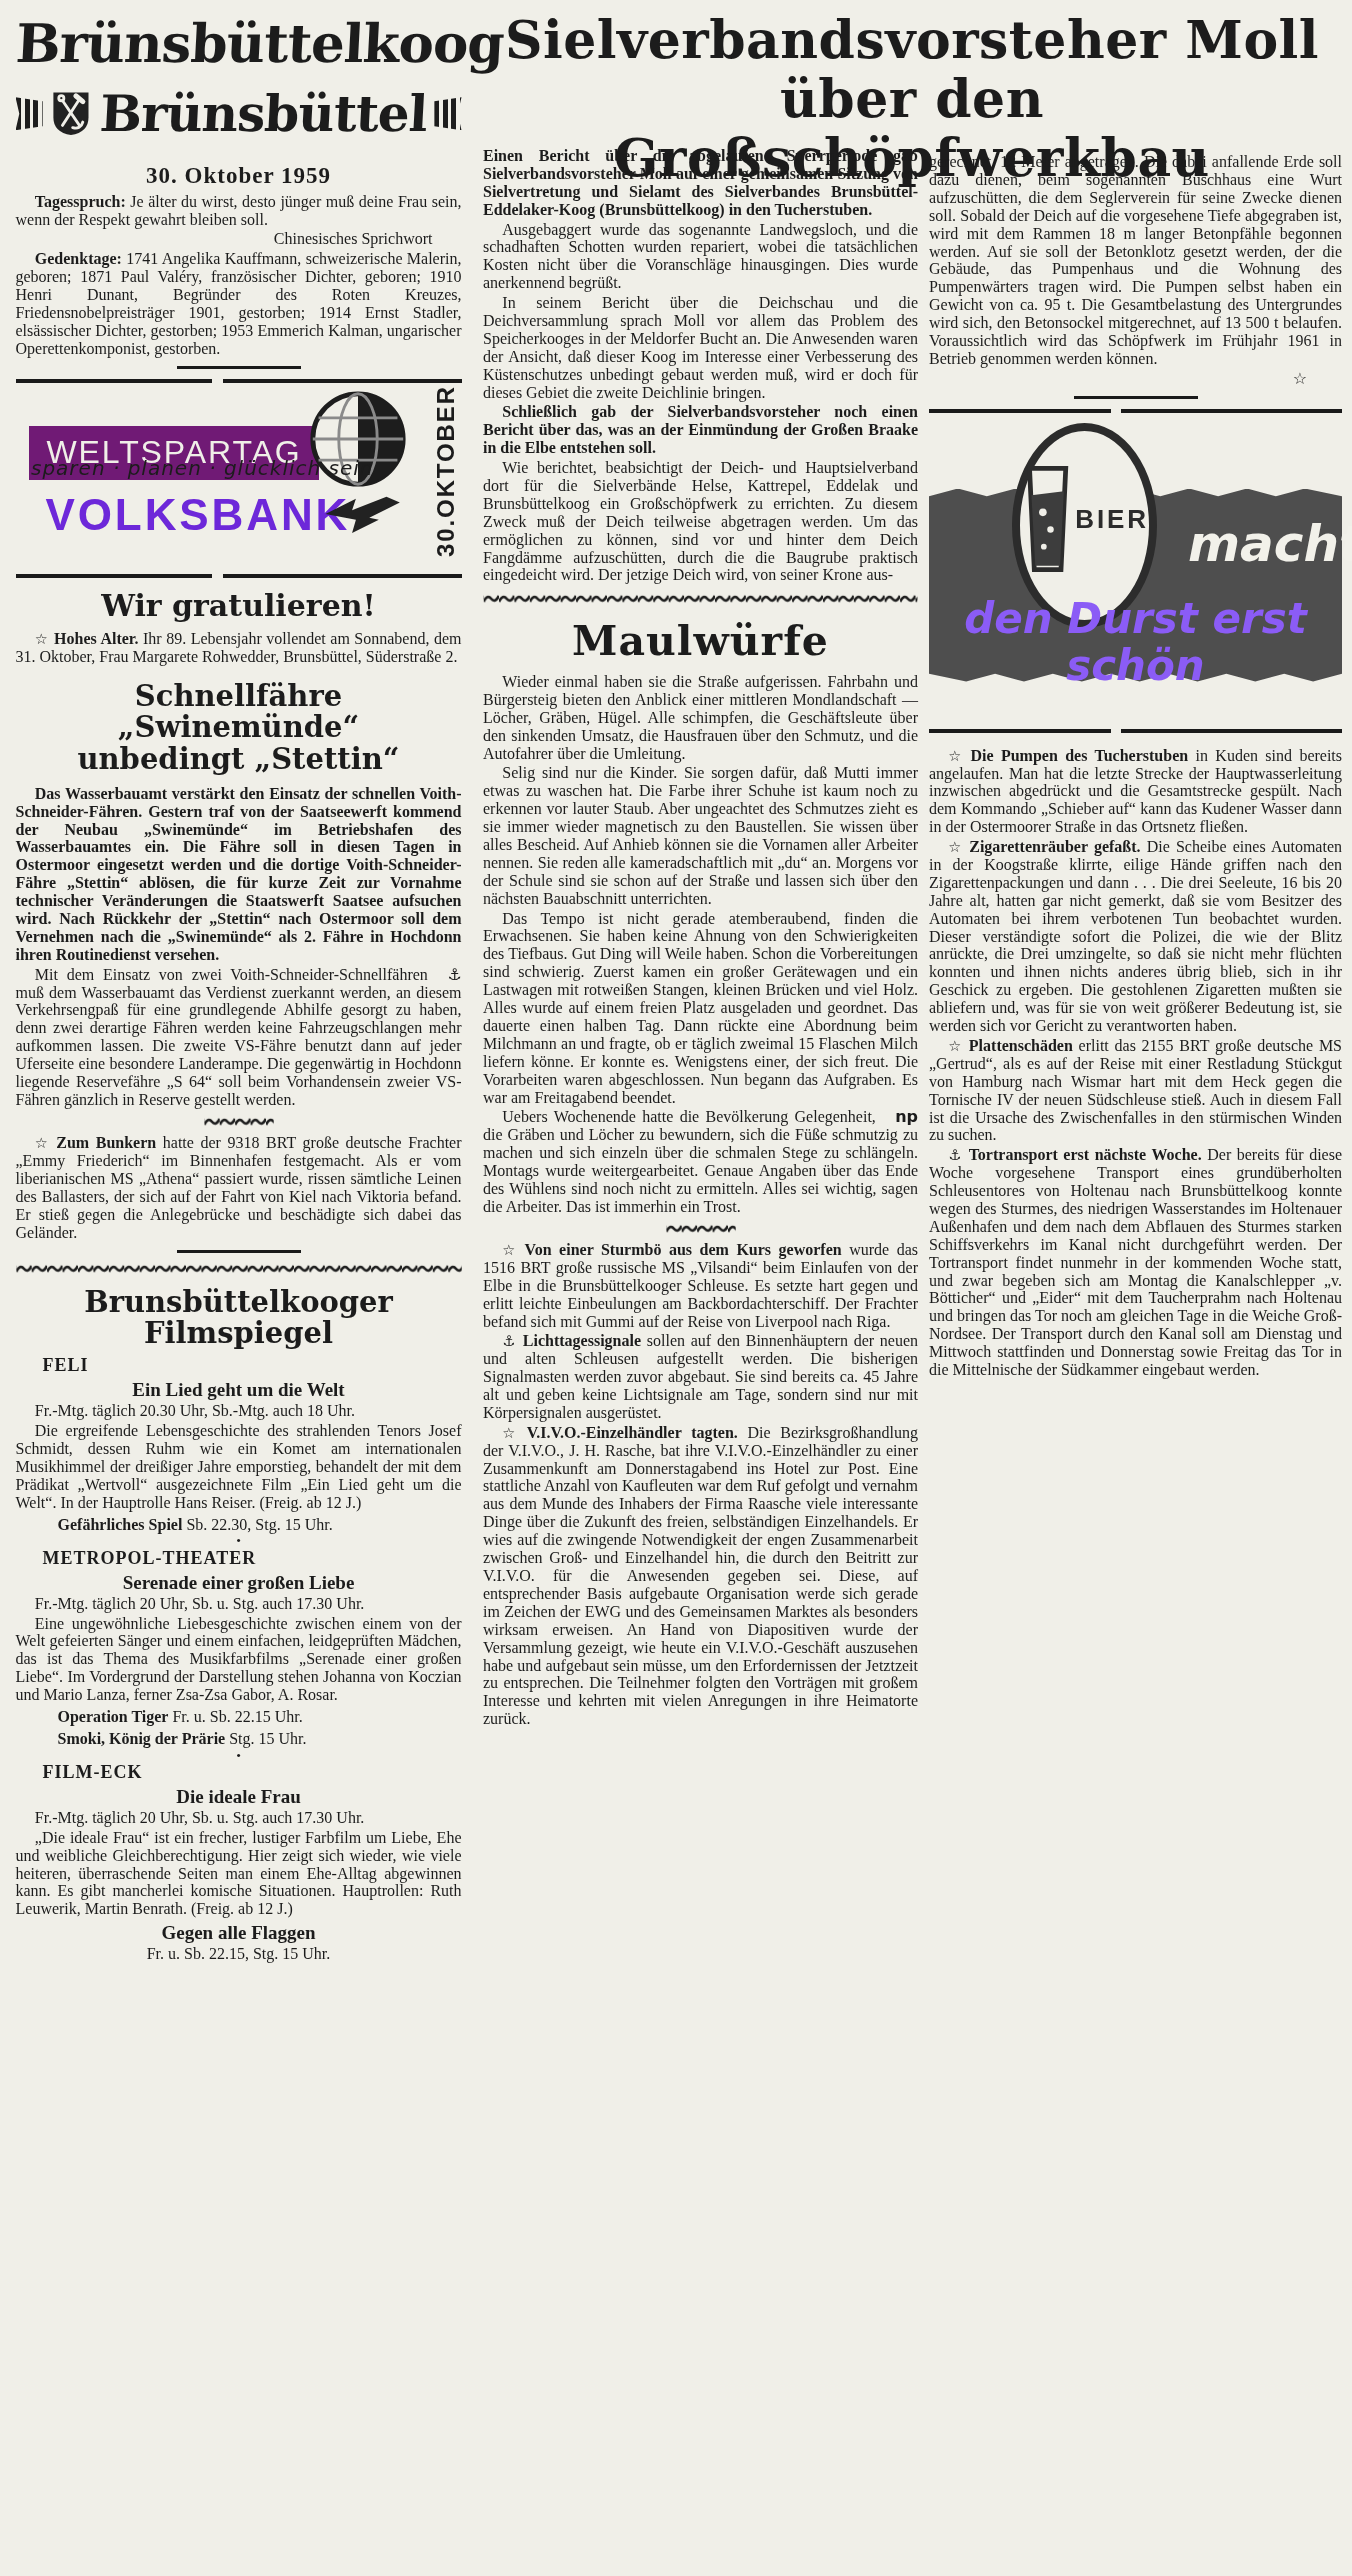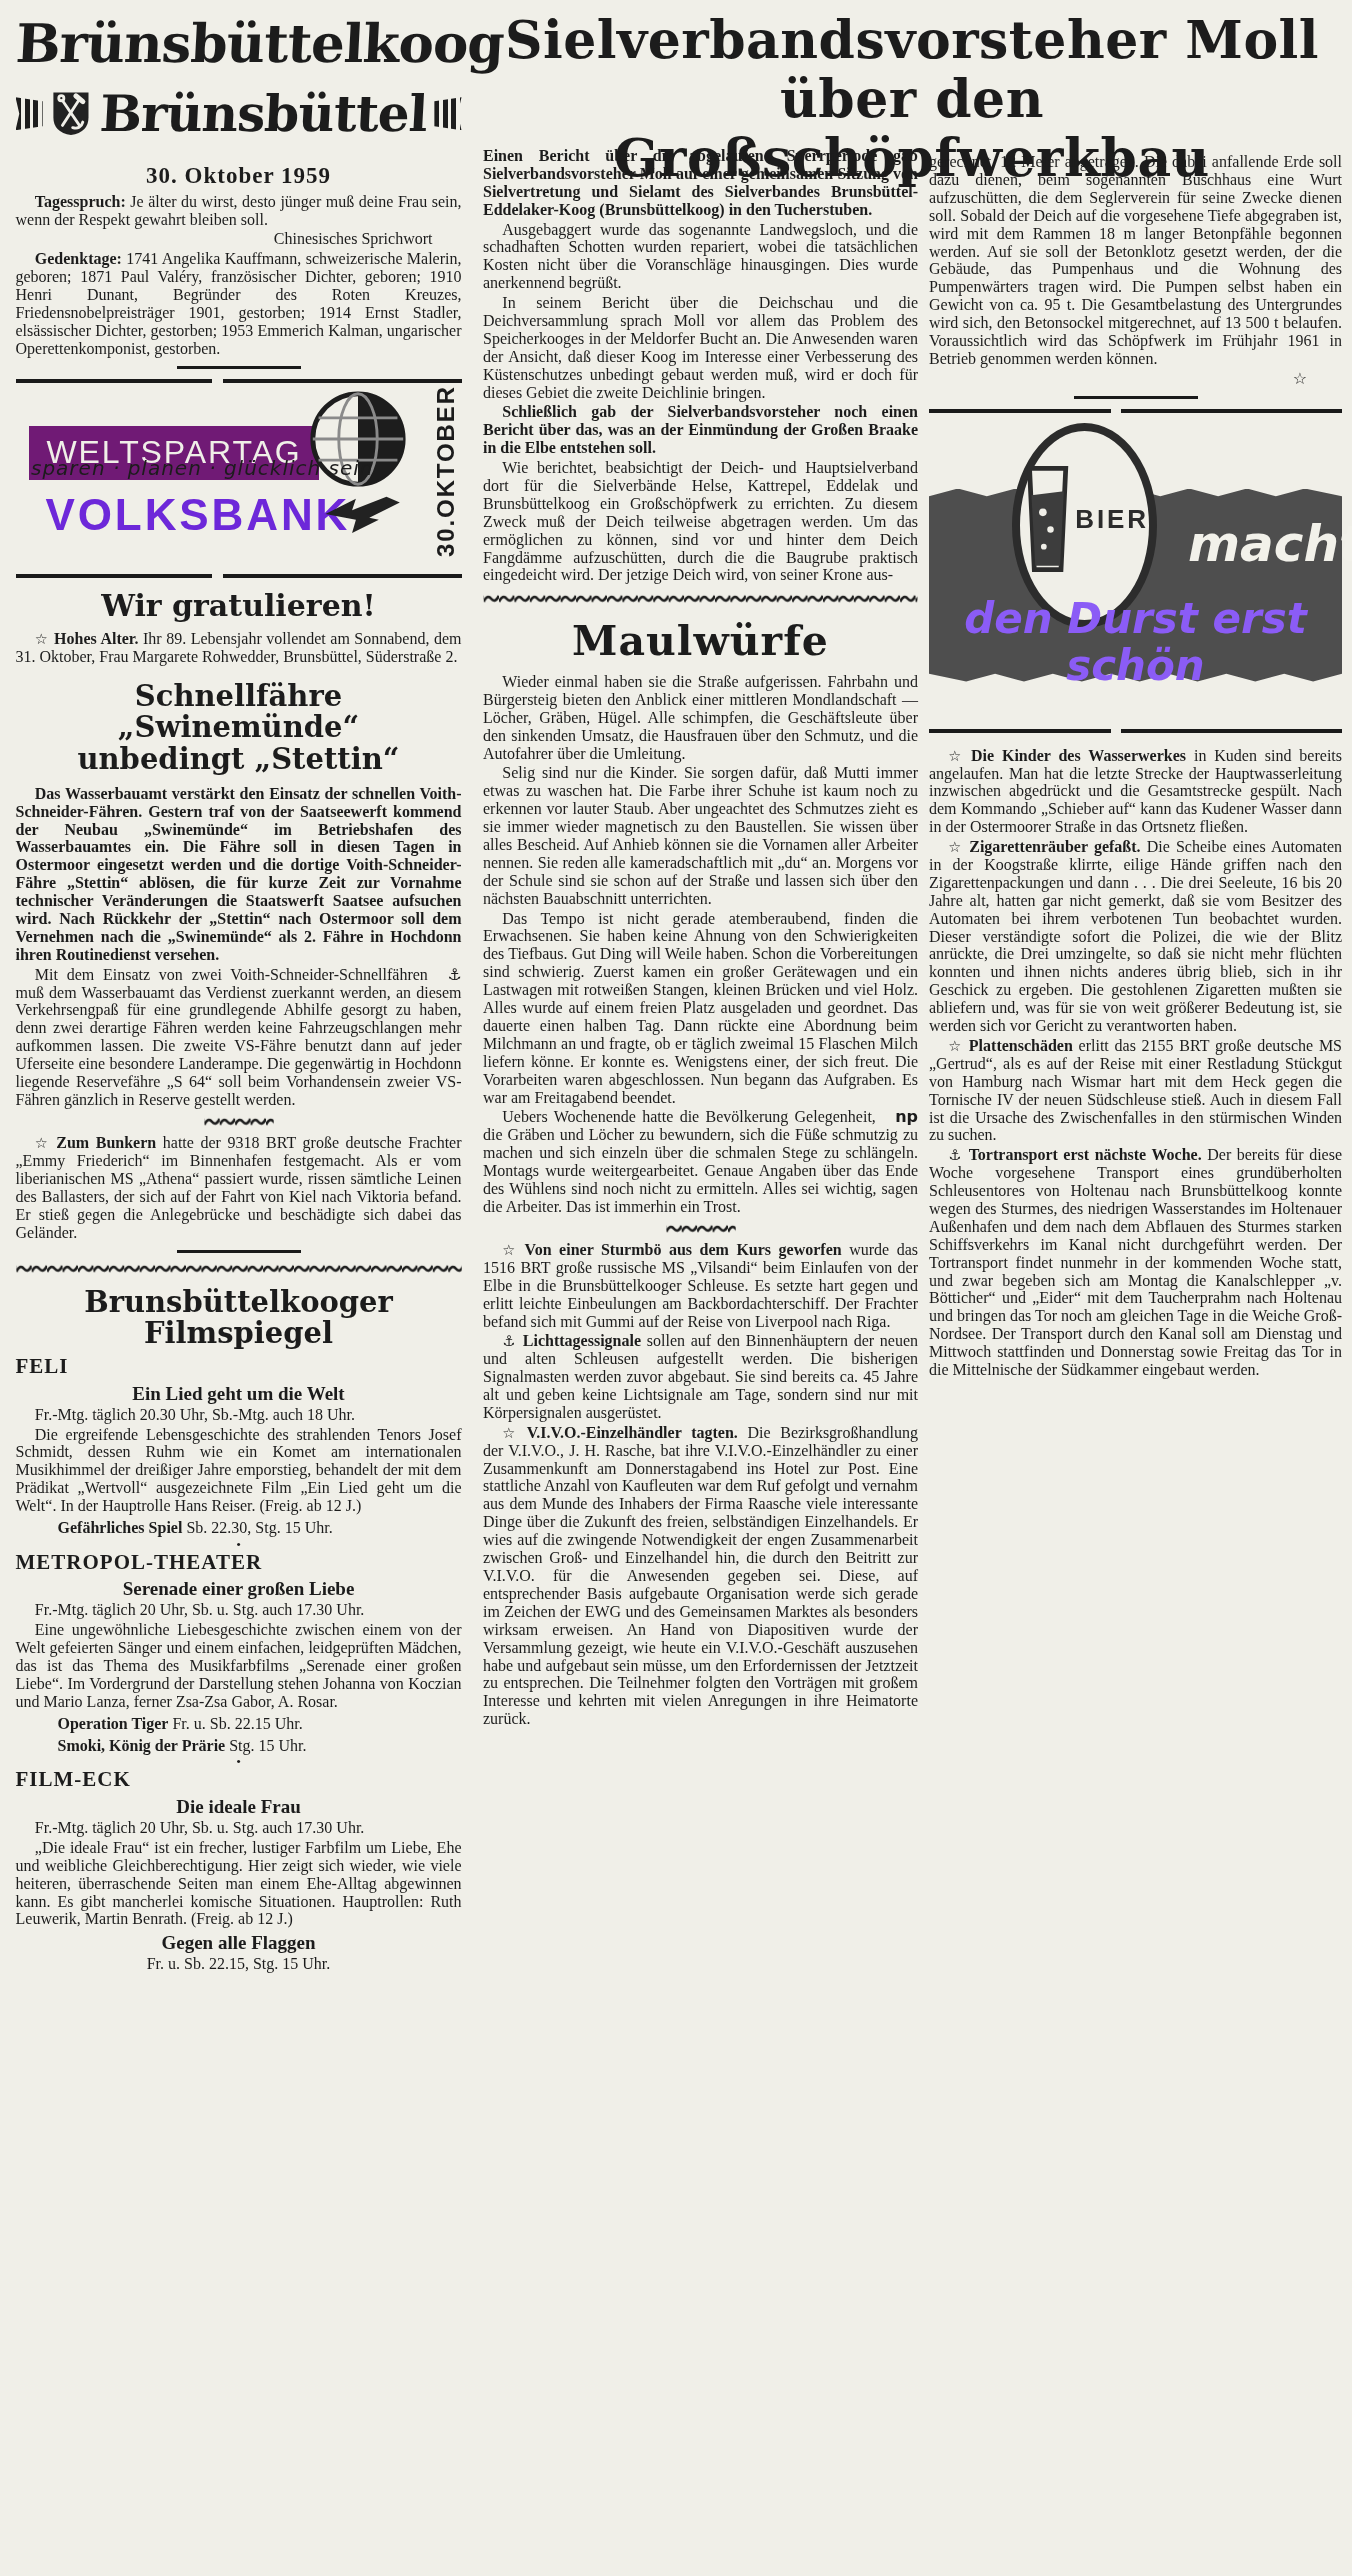--- a/index.html
+++ b/index.html
@@ -33,21 +33,21 @@
   .b{font-weight:bold;}
   .cen{text-align:center;}
   .right{text-align:right;}
   .glyph{font-family:"DejaVu Sans",sans-serif;font-size:14.5px;margin-right:5.8px;}
   .floatr{float:right;font-family:"DejaVu Sans",sans-serif;}
   .secthead{font-family:"DejaVu Serif",serif;font-weight:bold;text-align:center;line-height:1.08;}
   .h-schnell{font-size:29px;margin:15.5px 0 9.7px;}
   .h-gratul{font-size:30px;margin:11.6px 0 7.7px;}
   .h-film{font-size:29px;margin:11.6px 0 5.8px;}
   .h-maul{font-size:41px;margin:13.5px 0 9.7px;letter-spacing:1px;}
-  .cinema{font-weight:bold;font-size:21px;letter-spacing:1px;}
+  .cinema{font-weight:bold;font-size:18px;letter-spacing:1px;margin-left:27px;}
   .filmtitle{text-align:center;font-weight:bold;font-size:19px;margin:3.9px 0 1.9px;}
   .showline{text-indent:42px;margin:3.9px 0 1.9px;}
 
   
   .hr{height:3.9px;margin:9.7px 0;background:linear-gradient(90deg,#1a1a1a 0 44%,transparent 44% 46.5%,#1a1a1a 46.5% 100%);}
   .hr-s{width:124px;height:2.9px;background:#1a1a1a;margin:8.7px auto;}
   .wavebar{display:block;width:100%;height:13.5px;margin:7.7px 0;}
   .wavebar.sm{width:70px;margin:5.8px auto;}
   .dotrow{text-align:center;font-size:13.5px;letter-spacing:155px;padding-left:155px;line-height:.9;}
 
@@ -239,20 +239,20 @@
           <circle cx="25" cy="88" r="3" fill="#f0efe8"></circle>
         </svg>
         <div class="bier-word">BIER</div>
       </div>
       <div class="bier-macht">macht</div>
       <div class="bier-line2">den Durst erst schön</div>
     </div>
 
     <div class="hr"></div>
 
-    <p class="par" style="margin-top:13.5px"><span class="glyph">☆</span><span class="b">Die Kinder des Wasserwerkes</span><span> in Kuden sind bereits angelaufen. Man hat die letzte Strecke der Hauptwasserleitung inzwischen abgedrückt und die Gesamtstrecke gespült. Nach dem Kommando „Schieber auf“ kann das Kudener Wasser dann in der Ostermoorer Straße in das Ortsnetz fließen.</span></p>
+    <p class="par" style="margin-top:13.5px"><span class="glyph">☆</span><span class="b">Die Pumpen des Tucherstuben</span><span> in Kuden sind bereits angelaufen. Man hat die letzte Strecke der Hauptwasserleitung inzwischen abgedrückt und die Gesamtstrecke gespült. Nach dem Kommando „Schieber auf“ kann das Kudener Wasser dann in der Ostermoorer Straße in das Ortsnetz fließen.</span></p>
     <p class="par"><span class="glyph">☆</span><span class="b">Zigarettenräuber gefaßt.</span><span> Die Scheibe eines Automaten in der Koogstraße klirrte, eilige Hände griffen nach den Zigarettenpackungen und dann . . . Die drei Seeleute, 16 bis 20 Jahre alt, hatten gar nicht gemerkt, daß sie vom Besitzer des Automaten bei ihrem verbotenen Tun beobachtet wurden. Dieser verständigte sofort die Polizei, die wie der Blitz anrückte, die Drei umzingelte, so daß sie nicht mehr flüchten konnten und ihnen nichts anderes übrig blieb, sich in ihr Geschick zu ergeben. Die gestohlenen Zigaretten mußten sie abliefern und, was für sie von weit größerer Bedeutung ist, sie werden sich vor Gericht zu verantworten haben.</span></p>
     <p class="par"><span class="glyph">☆</span><span class="b">Plattenschäden</span><span> erlitt das 2155 BRT große deutsche MS „Gertrud“, als es auf der Reise mit einer Restladung Stückgut von Hamburg nach Wismar hart mit dem Heck gegen die Tornische IV der neuen Südschleuse stieß. Auch in diesem Fall ist die Ursache des Zwischenfalles in den stürmischen Winden zu suchen.</span></p>
     <p class="par"><span class="glyph">⚓</span><span class="b">Tortransport erst nächste Woche.</span><span> Der bereits für diese Woche vorgesehene Transport eines grundüberholten Schleusentores von Holtenau nach Brunsbüttelkoog konnte wegen des Sturmes, des niedrigen Wasserstandes im Holtenauer Außenhafen und dem nach dem Abflauen des Sturmes starken Schiffsverkehrs im Kanal nicht durchgeführt werden. Der Tortransport findet nunmehr in der kommenden Woche statt, und zwar begeben sich am Montag die Kanalschlepper „v. Bötticher“ und „Eider“ mit dem Taucherprahm nach Holtenau und bringen das Tor noch am gleichen Tage in die Weiche Groß-Nordsee. Der Transport durch den Kanal soll am Dienstag und Mittwoch stattfinden und Donnerstag sowie Freitag das Tor in die Mittelnische der Südkammer eingebaut werden.</span></p>
   </div>
 
 </div>
 
 
 </body></html>

